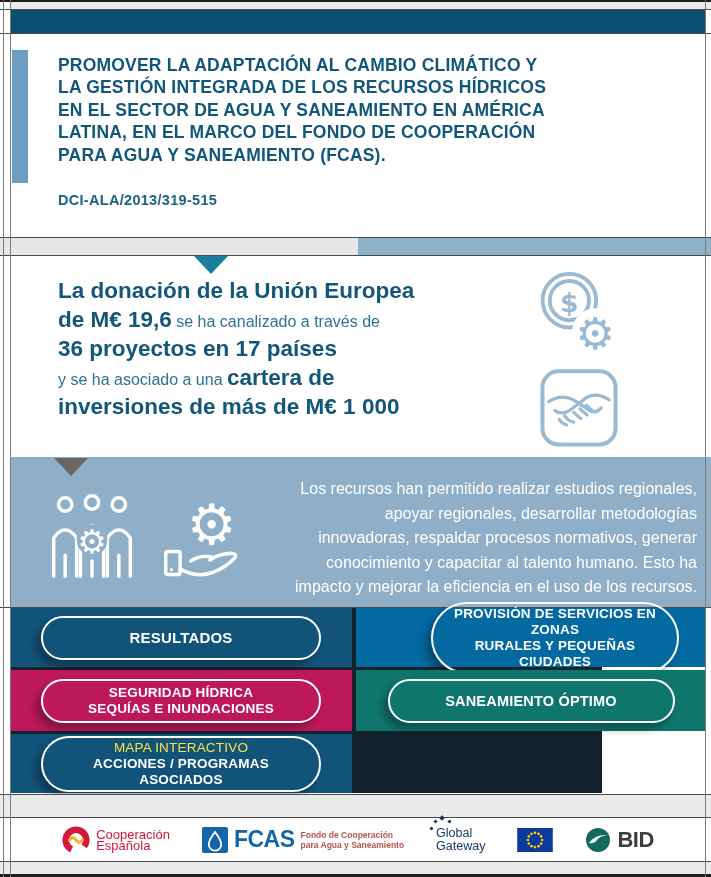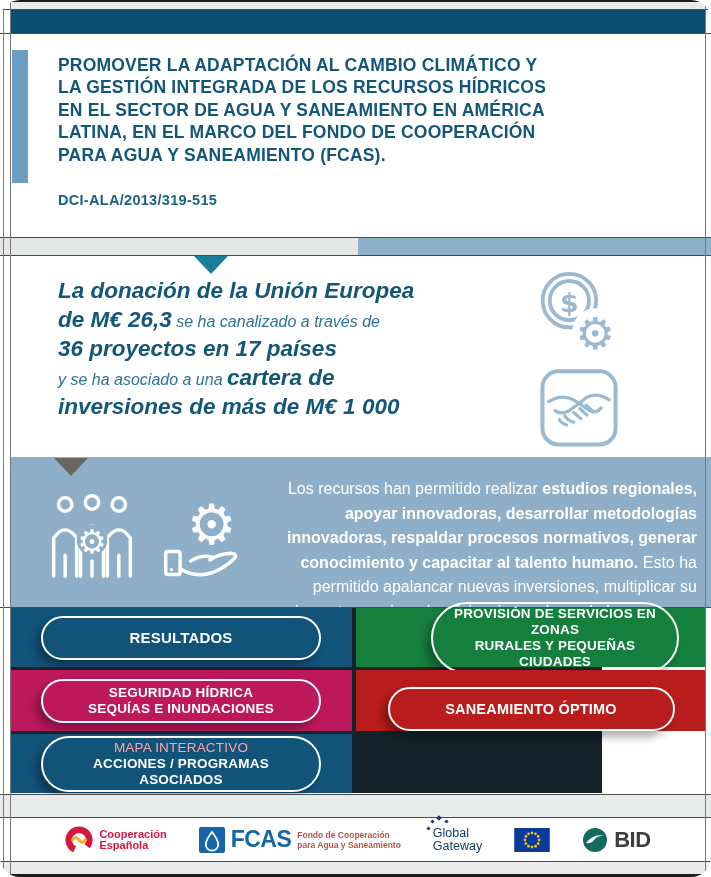--- a/index.html
+++ b/index.html
@@ -1,17 +1,17 @@
 <!DOCTYPE html>
 <html><head>
 <meta charset="utf-8">
 <style>
   html,body{margin:0;padding:0;background:#ffffff;}
   .page{position:relative;width:711px;height:877px;background:#ffffff;overflow:hidden;
-        font-family:"Liberation Sans","DejaVu Sans",sans-serif;border-radius:20px;}
+        font-family:"Liberation Sans","DejaVu Sans",sans-serif;}
 
   
   .hline{position:absolute;left:0;width:711px;height:1px;background:#4a4a4a;}
   .vline{position:absolute;top:0;height:877px;width:1px;background:#7a7a7a;}
   .topline{position:absolute;left:0;top:0;width:711px;height:2px;background:#1c1c1c;}
   .botline{position:absolute;left:0;top:874px;width:711px;height:3px;background:#1c1c1c;}
 
   
   .gray-band-top{position:absolute;left:10px;top:2px;width:701px;height:8px;background:#e9ebeb;}
   .header-bar{position:absolute;left:10px;top:10px;width:696px;height:23px;background:#0d4e73;}
@@ -26,64 +26,64 @@
   
   .band-gray{position:absolute;left:0;top:238px;width:358px;height:17px;background:#e5e7e7;}
   .band-steel{position:absolute;left:358px;top:238px;width:353px;height:17px;background:#8fb2cb;}
 
   
   .tri{width:0;height:0;border-left:17px solid transparent;border-right:17px solid transparent;}
   .tri-teal{position:absolute;left:194px;top:256px;border-top:18px solid #1a7d9c;}
   .tri-gray{position:absolute;left:54px;top:458px;border-top:18px solid #6b6560;}
 
   .donation-text{position:absolute;left:58px;top:277px;width:480px;color:#125679;}
-  .donation-text .seg-line{line-height:27px;white-space:nowrap;font-style:italic;}
+  .donation-text .seg-line{line-height:27px;white-space:nowrap;}
   .donation-text .seg-big{font-weight:bold;font-size:22.5px;}
   .donation-text .seg-small{font-weight:400;font-size:16px;color:#2c7396;}
 
   .icon-coin{position:absolute;left:534px;top:268px;}
   .icon-shake{position:absolute;left:538px;top:364px;}
 
   
   .steel-section{position:absolute;left:10px;top:457px;width:701px;height:150px;background:#8fafc8;}
   .resources-text{position:absolute;left:268px;top:477px;width:429px;text-align:right;color:#ffffff;}
   .resources-text .seg-line{font-size:16px;line-height:24.5px;}
   .resources-text .seg-n{font-weight:400;}
-  .resources-text .seg-b{font-weight:bold;margin-top:16px;}
+  .resources-text .seg-b{font-weight:normal;margin-top:16px;}
   .icon-people{position:absolute;left:46px;top:490px;}
   .icon-handgear{position:absolute;left:160px;top:490px;}
 
   
   .btn-grid{position:absolute;left:10px;top:608px;width:592px;height:185px;background:#14222b;
             display:grid;grid-template-columns:342px 350px;grid-template-rows:59px 61px 59px;
             grid-column-gap:4px;grid-row-gap:3px;}
   .btn-cell{display:flex;align-items:center;justify-content:center;}
   .cell-1,.cell-6{background:#12537a;}
-  .cell-2{background:#15803d;padding-left:48px;}
+  .cell-2{background:#0369a1;padding-left:48px;}
   .cell-3{background:#be185d;}
   .cell-4{background:#4d9ed8;}
-  .cell-5{background:#b91c1c;align-items:flex-end;}
+  .cell-5{background:#0f766e;}
   .pill{width:82%;min-height:44px;border:2px solid #ffffff;border-radius:999px;
         display:flex;flex-direction:column;align-items:center;justify-content:center;
         box-shadow:-5px 6px 8px rgba(0,0,0,.32);cursor:pointer;padding:2px 8px;box-sizing:border-box;}
   .pill span{color:#ffffff;font-weight:bold;font-size:13.5px;line-height:16px;text-align:center;
              letter-spacing:.2px;}
   .cell-1 .pill span{font-size:15px;}
   .cell-5 .pill span{font-size:14.5px;}
-  .cell-6 .pill .muted{color:#fca5a5;font-weight:400;font-size:13.5px;}
+  .cell-6 .pill .muted{color:#fde047;font-weight:400;font-size:13.5px;}
   .pill span:empty{display:none;}
 
   
   .gray-band-mid{position:absolute;left:0;top:795px;width:711px;height:22px;background:#e9ebeb;}
   .footer{position:absolute;left:10px;top:818px;width:696px;height:43px;background:#ffffff;
           display:flex;align-items:center;justify-content:center;gap:32px;}
   .gray-band-bot{position:absolute;left:0;top:862px;width:711px;height:12px;background:#e9ebeb;}
 
   .logo{display:flex;align-items:center;gap:6px;}
-  .logo-ce-text{color:#d5173c;font-weight:bold;font-size:11px;line-height:11px;}
+  .logo-ce-text{color:#d5173c;font-weight:normal;font-size:13px;line-height:11px;}
   .logo-fcas-acronym{color:#1566a8;font-weight:bold;font-size:23px;letter-spacing:-.5px;}
   .logo-fcas-text{color:#b5534b;font-weight:bold;font-size:8.5px;line-height:10px;}
   .logo-gg-text{color:#123a63;font-weight:normal;font-size:12.5px;line-height:13px;}
   .logo-bid-text{color:#3d3d3d;font-weight:bold;font-size:22px;letter-spacing:-.5px;}
 </style>
 </head>
 <body>
 
 <div class="page">
 
@@ -104,21 +104,21 @@
   <div class="program-code">DCI-ALA/2013/319-515</div>
 
   <div class="band-gray"></div>
   <div class="band-steel"></div>
   <div class="hline" style="top:237px"></div>
   <div class="hline" style="top:255px"></div>
 
   <div class="tri tri-teal"></div>
   <div class="donation-text">
       <div class="seg-line"><span class="seg-big">La donación de la Unión Europea</span></div>
-      <div class="seg-line"><span class="seg-big">de M€ 26,3</span><span class="seg-small"> se ha canalizado a través de</span></div>
+      <div class="seg-line"><span class="seg-big">de M€ 19,6</span><span class="seg-small"> se ha canalizado a través de</span></div>
       <div class="seg-line"><span class="seg-big">36 proyectos en 17 países</span></div>
       <div class="seg-line"><span class="seg-small">y se ha asociado a una </span><span class="seg-big">cartera de</span></div>
       <div class="seg-line"><span class="seg-big">inversiones de más de M€ 1 000</span></div>
     </div>
 
   <svg class="icon-coin" width="88" height="92" viewBox="0 0 92 96">
     <circle cx="37" cy="34" r="28" fill="none" stroke="#9ab9d3" stroke-width="4"></circle>
     <circle cx="37" cy="34" r="20.5" fill="none" stroke="#9ab9d3" stroke-width="4"></circle>
     <text x="37" y="36" text-anchor="middle" dominant-baseline="central" font-family="DejaVu Sans, sans-serif" font-weight="bold" font-size="28" fill="#9ab9d3">$</text>
     <circle cx="64" cy="66" r="24" fill="#ffffff"></circle>
@@ -135,24 +135,23 @@
       <path d="M54 46 l8 7"></path>
       <path d="M30 58 q4 6 10 7"></path>
       <path d="M24 62 q3 5 8 6"></path>
     </g>
   </svg>
 
   <div class="steel-section"></div>
   <div class="tri tri-gray"></div>
   <div class="resources-text">
       <div class="seg-line"><span class="seg-n">Los recursos han permitido realizar </span><span class="seg-b">estudios regionales,</span></div>
-      <div class="seg-line"><span class="seg-b">apoyar innovadoras, desarrollar metodologías</span></div>
+      <div class="seg-line"><span class="seg-b">apoyar regionales, desarrollar metodologías</span></div>
       <div class="seg-line"><span class="seg-b">innovadoras, respaldar procesos normativos, generar</span></div>
       <div class="seg-line"><span class="seg-b">conocimiento y capacitar al talento humano.</span><span class="seg-n"> Esto ha</span></div>
-      <div class="seg-line"><span class="seg-n">permitido apalancar nuevas inversiones, multiplicar su</span></div>
       <div class="seg-line"><span class="seg-n">impacto y mejorar la eficiencia en el uso de los recursos.</span></div>
     </div>
 
   <svg class="icon-people" width="92" height="96" viewBox="0 0 96 100">
     <g fill="none" stroke="#ffffff" stroke-width="3.6" stroke-linecap="round">
       <circle cx="20" cy="15" r="7"></circle>
       <circle cx="48" cy="13" r="7"></circle>
       <circle cx="76" cy="15" r="7"></circle>
       <path d="M8 90 V50 q12 -17 24 0 V90"></path>
       <path d="M20 68 V90"></path>

